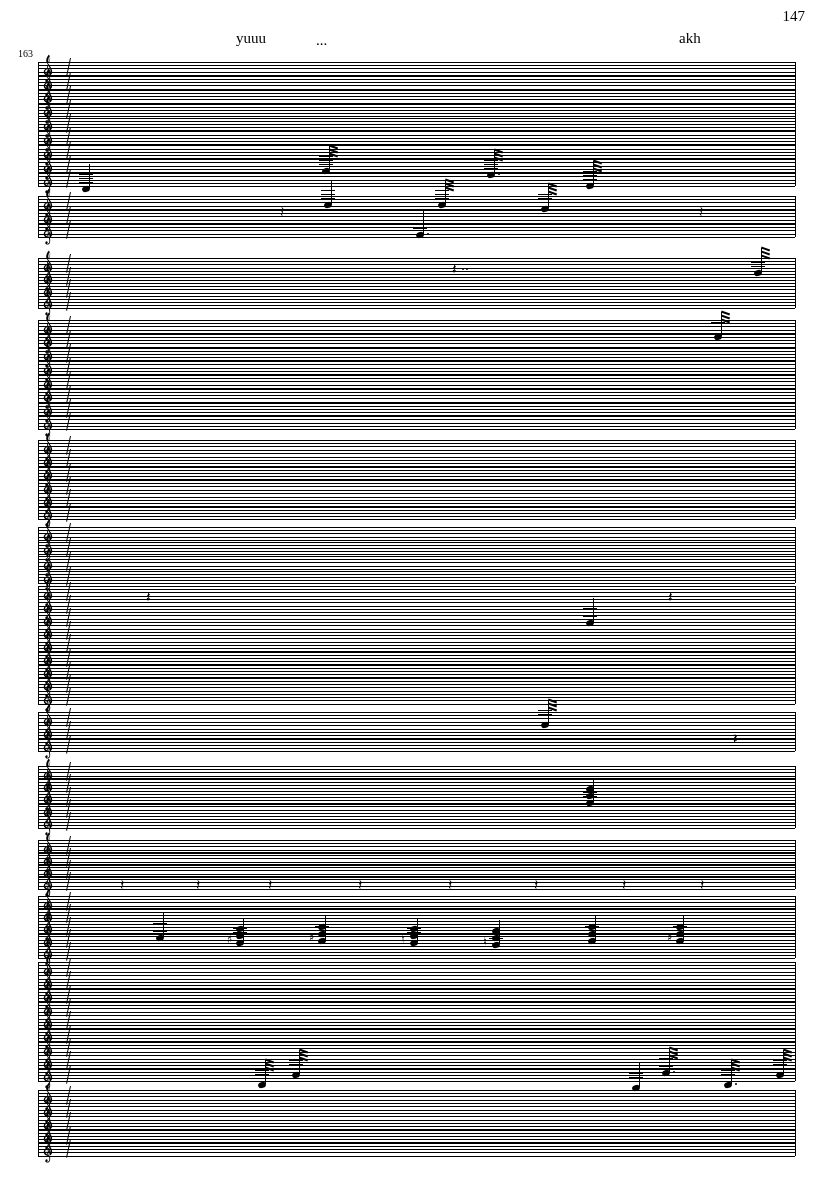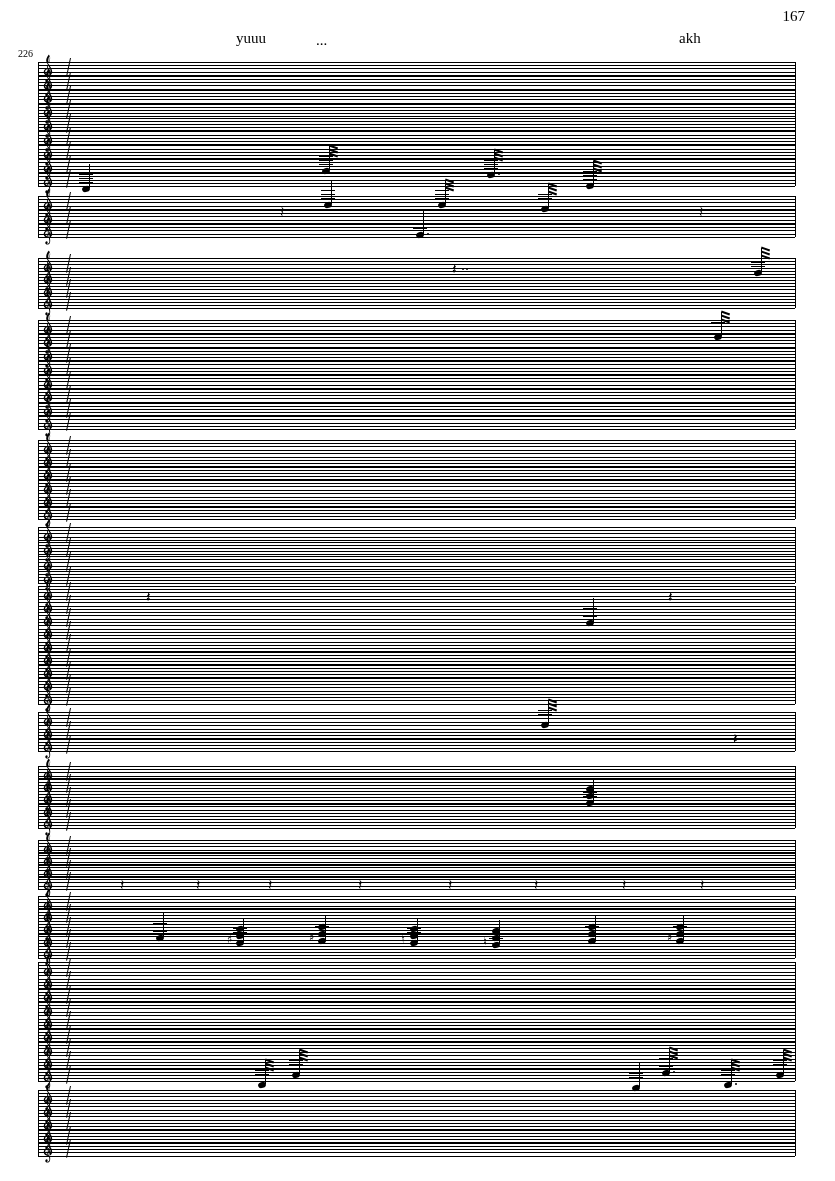--- a/index.html
+++ b/index.html
@@ -106,22 +106,22 @@
     background: #000000;
     transform: rotate(12deg);
     transform-origin: top center;
   }
 </style>
 </head>
 <body>
 
 <div id="page">
 
-  <div class="page-number">167</div>
-  <div class="measure-number" style="left:18px; top:48px;">226</div>
+  <div class="page-number">147</div>
+  <div class="measure-number" style="left:18px; top:48px;">163</div>
 
   <div class="lyric" style="left:236px; top:30px;">yuuu</div>
   <div class="lyric" style="left:316px; top:32px;">...</div>
   <div class="lyric" style="left:679px; top:30px;">akh</div>
 
   <div id="staff-area">
       <div class="system" style="top: 62px; height: 125px;">
         <div class="staff" style="left: 38px; width: 757px; top: 0px; height: 12.8px;">
           <div class="ln" style="top: 0px;"></div>
           <div class="ln" style="top: 3.2px;"></div>

